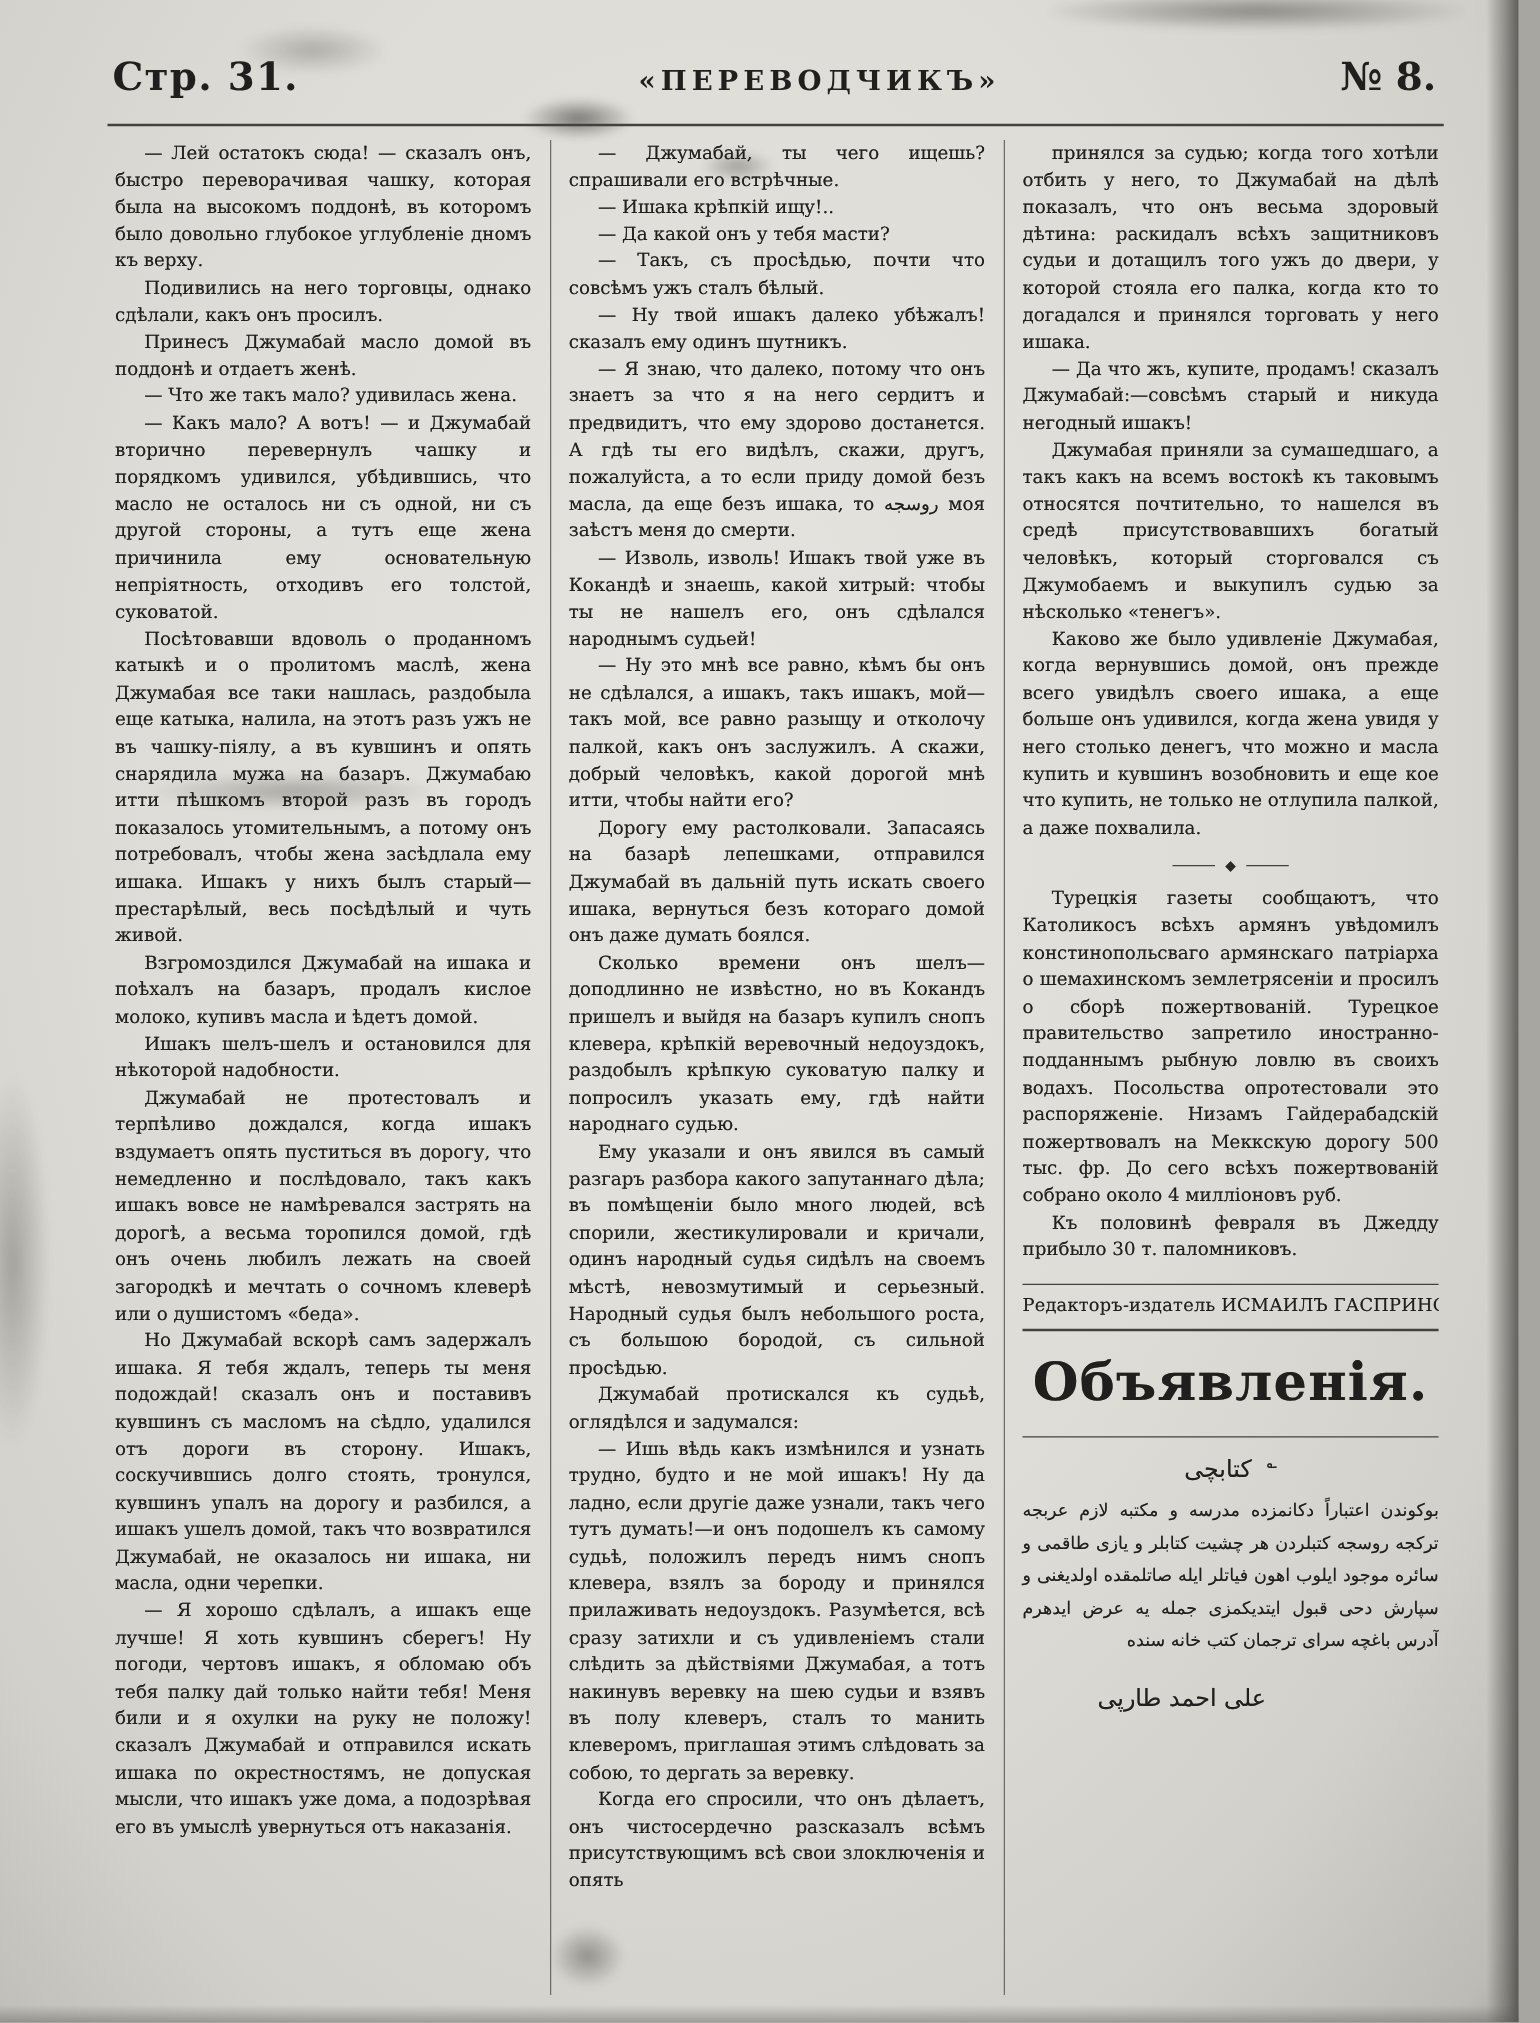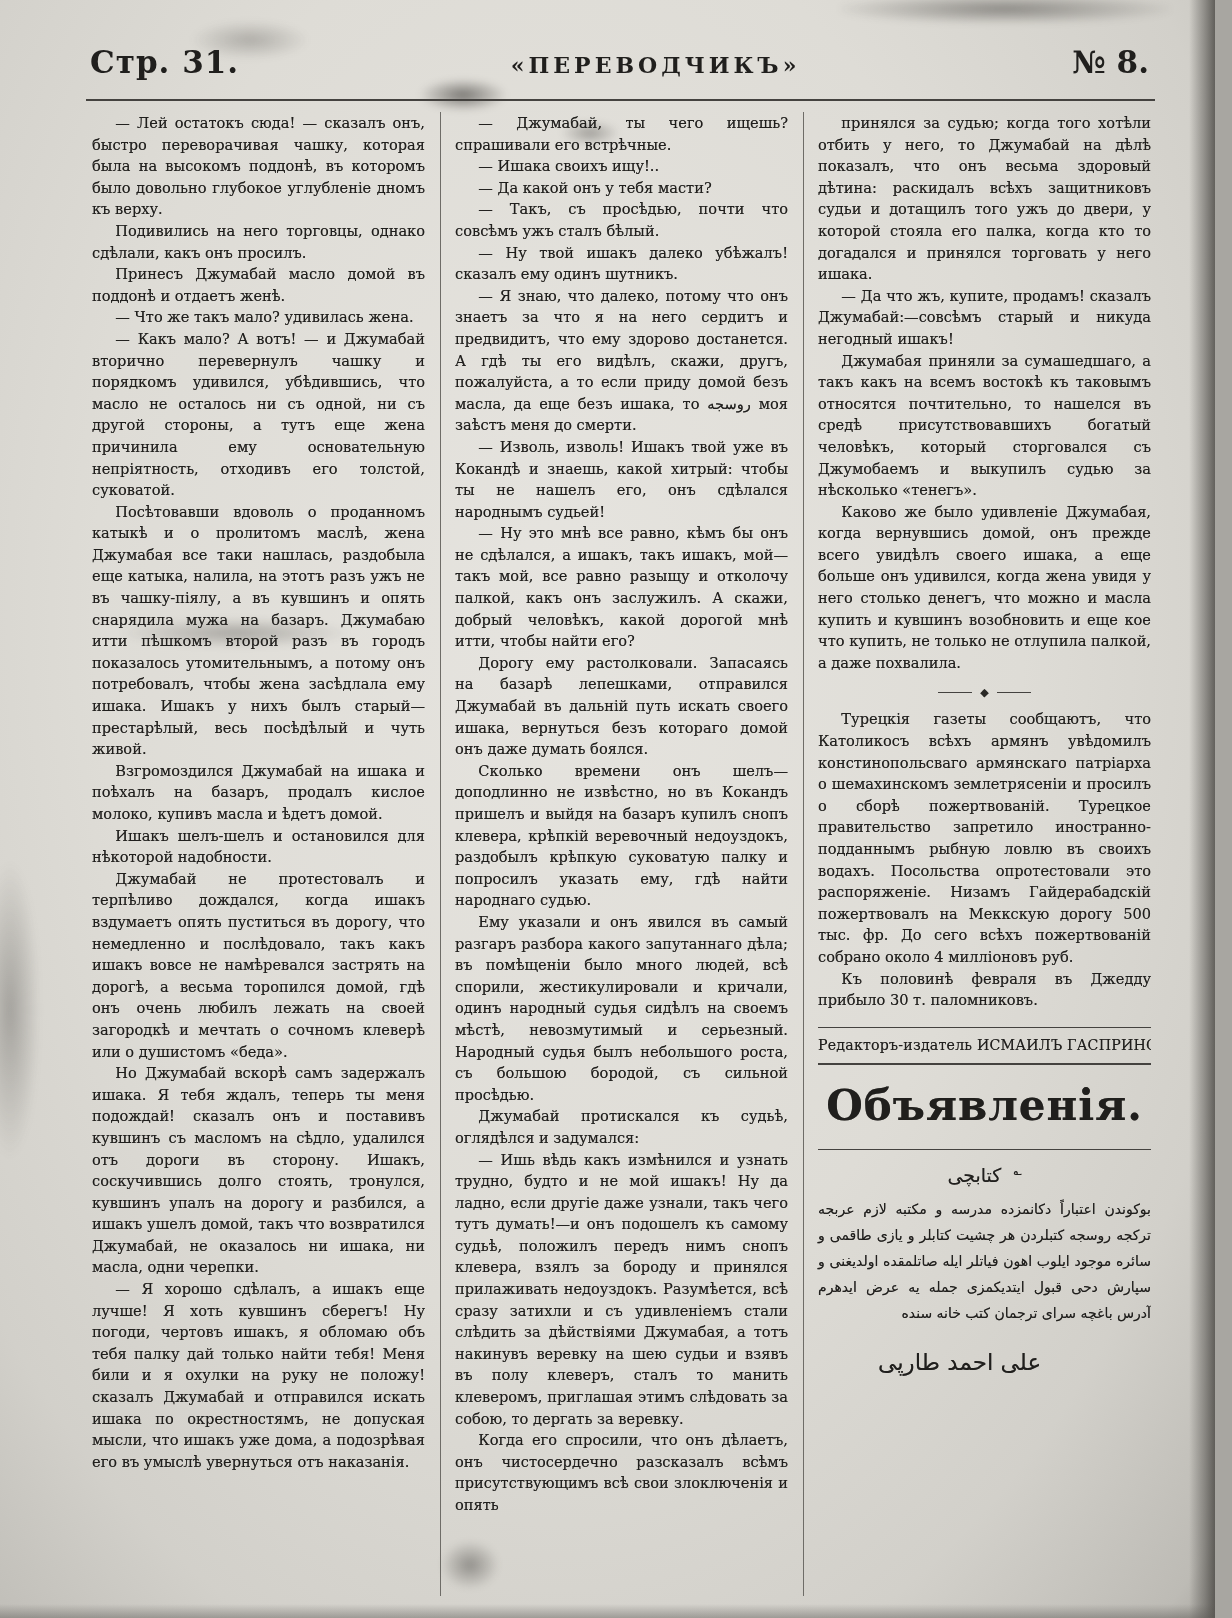--- a/index.html
+++ b/index.html
@@ -42,21 +42,21 @@
   .news-heading { font-size:21px; font-weight:bold; text-align:center; text-indent:0; margin:2px 0 10px; letter-spacing:.5px; }
   .rule { height:1px; background:#44423f; }
   .rule.thick { height:2px; }
   .editor-line { font-size:14.2px; text-align:justify; margin:7px 0; white-space:nowrap; letter-spacing:.2px; }
   .editor-line::after { content:""; display:inline-block; width:100%; }
   .ads-heading { font-size:42px; font-weight:bold; text-align:center; margin:10px 0 12px; letter-spacing:1px; }
   .arabic { direction:rtl; font-family:"DejaVu Sans", sans-serif; margin-top:10px; }
   .arabic-header { text-align:center; font-size:19px; margin-bottom:8px; }
   .arabic-flourish { font-size:14px; vertical-align:super; margin-left:6px; }
   .arabic-body { font-size:14px; line-height:1.85; text-align:justify; }
-  .arabic-sign { font-size:23px; margin-top:18px; text-align:left; padding-left:60px; }
+  .arabic-sign { font-size:19px; margin-top:18px; text-align:left; padding-left:60px; }
 </style>
 </head>
 <body>
 
 <div class="page">
 
   <div class="stain s1"></div>
   <div class="stain s2"></div>
   <div class="stain s3"></div>
   <div class="stain s4"></div>
@@ -84,21 +84,21 @@
         <p>Ишакъ шелъ-шелъ и остановился для нѣкоторой надобности.</p>
         <p>Джумабай не протестовалъ и терпѣливо дождался, когда ишакъ вздумаетъ опять пуститься въ дорогу, что немедленно и послѣдовало, такъ какъ ишакъ вовсе не намѣревался застрять на дорогѣ, а весьма торопился домой, гдѣ онъ очень любилъ лежать на своей загородкѣ и мечтать о сочномъ клеверѣ или о душистомъ «беда».</p>
         <p>Но Джумабай вскорѣ самъ задержалъ ишака. Я тебя ждалъ, теперь ты меня подождай! сказалъ онъ и поставивъ кувшинъ съ масломъ на сѣдло, удалился отъ дороги въ сторону. Ишакъ, соскучившись долго стоять, тронулся, кувшинъ упалъ на дорогу и разбился, а ишакъ ушелъ домой, такъ что возвратился Джумабай, не оказалось ни ишака, ни масла, одни черепки.</p>
         <p>— Я хорошо сдѣлалъ, а ишакъ еще лучше! Я хоть кувшинъ сберегъ! Ну погоди, чертовъ ишакъ, я обломаю объ тебя палку дай только найти тебя! Меня били и я охулки на руку не положу! сказалъ Джумабай и отправился искать ишака по окрестностямъ, не допуская мысли, что ишакъ уже дома, а подозрѣвая его въ умыслѣ увернуться отъ наказанія.</p>
       </div>
 
     <div class="col-divider"></div>
 
     <div class="col">
         <p>— Джумабай, ты чего ищешь? спрашивали его встрѣчные.</p>
-        <p>— Ишака своихъ ищу!..</p>
+        <p>— Ишака крѣпкій ищу!..</p>
         <p>— Да какой онъ у тебя масти?</p>
         <p>— Такъ, съ просѣдью, почти что совсѣмъ ужъ сталъ бѣлый.</p>
         <p>— Ну твой ишакъ далеко убѣжалъ! сказалъ ему одинъ шутникъ.</p>
         <p>— Я знаю, что далеко, потому что онъ знаетъ за что я на него сердитъ и предвидитъ, что ему здорово достанется. А гдѣ ты его видѣлъ, скажи, другъ, пожалуйста, а то если приду домой безъ масла, да еще безъ ишака, то روسجه моя заѣстъ меня до смерти.</p>
         <p>— Изволь, изволь! Ишакъ твой уже въ Кокандѣ и знаешь, какой хитрый: чтобы ты не нашелъ его, онъ сдѣлался народнымъ судьей!</p>
         <p>— Ну это мнѣ все равно, кѣмъ бы онъ не сдѣлался, а ишакъ, такъ ишакъ, мой—такъ мой, все равно разыщу и отколочу палкой, какъ онъ заслужилъ. А скажи, добрый человѣкъ, какой дорогой мнѣ итти, чтобы найти его?</p>
         <p>Дорогу ему растолковали. Запасаясь на базарѣ лепешками, отправился Джумабай въ дальній путь искать своего ишака, вернуться безъ котораго домой онъ даже думать боялся.</p>
         <p>Сколько времени онъ шелъ—доподлинно не извѣстно, но въ Кокандъ пришелъ и выйдя на базаръ купилъ снопъ клевера, крѣпкій веревочный недоуздокъ, раздобылъ крѣпкую суковатую палку и попросилъ указать ему, гдѣ найти народнаго судью.</p>
         <p>Ему указали и онъ явился въ самый разгаръ разбора какого запутаннаго дѣла; въ помѣщеніи было много людей, всѣ спорили, жестикулировали и кричали, одинъ народный судья сидѣлъ на своемъ мѣстѣ, невозмутимый и серьезный. Народный судья былъ небольшого роста, съ большою бородой, съ сильной просѣдью.</p>
         <p>Джумабай протискался къ судьѣ, оглядѣлся и задумался:</p>

